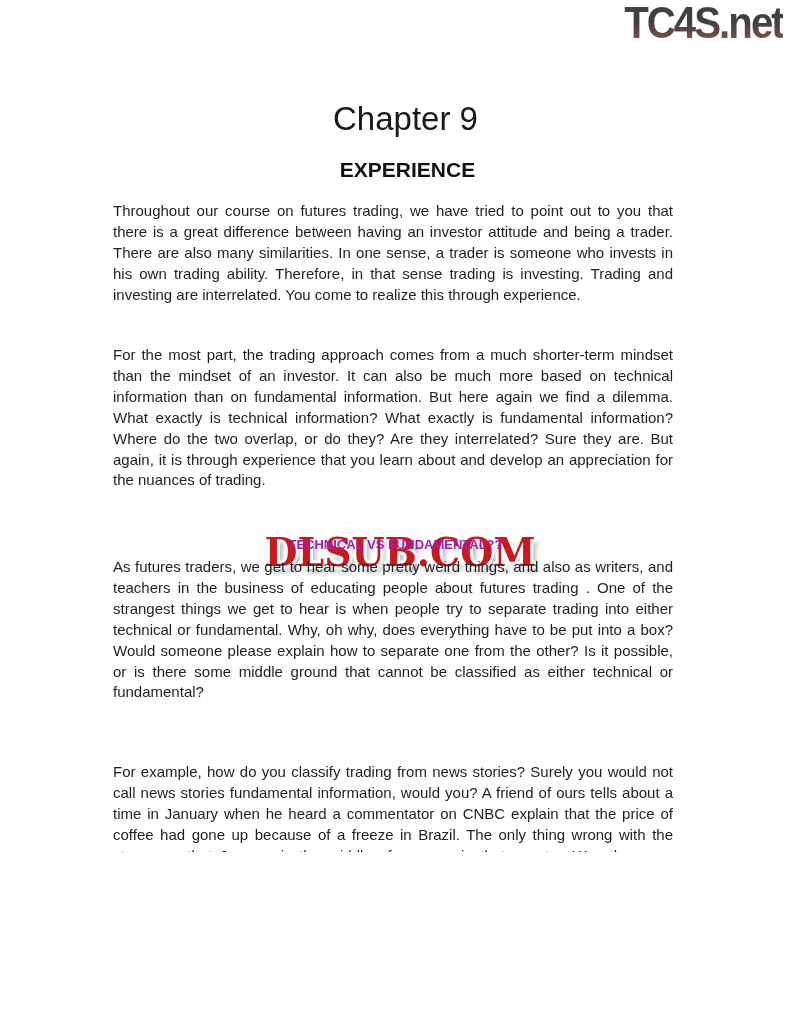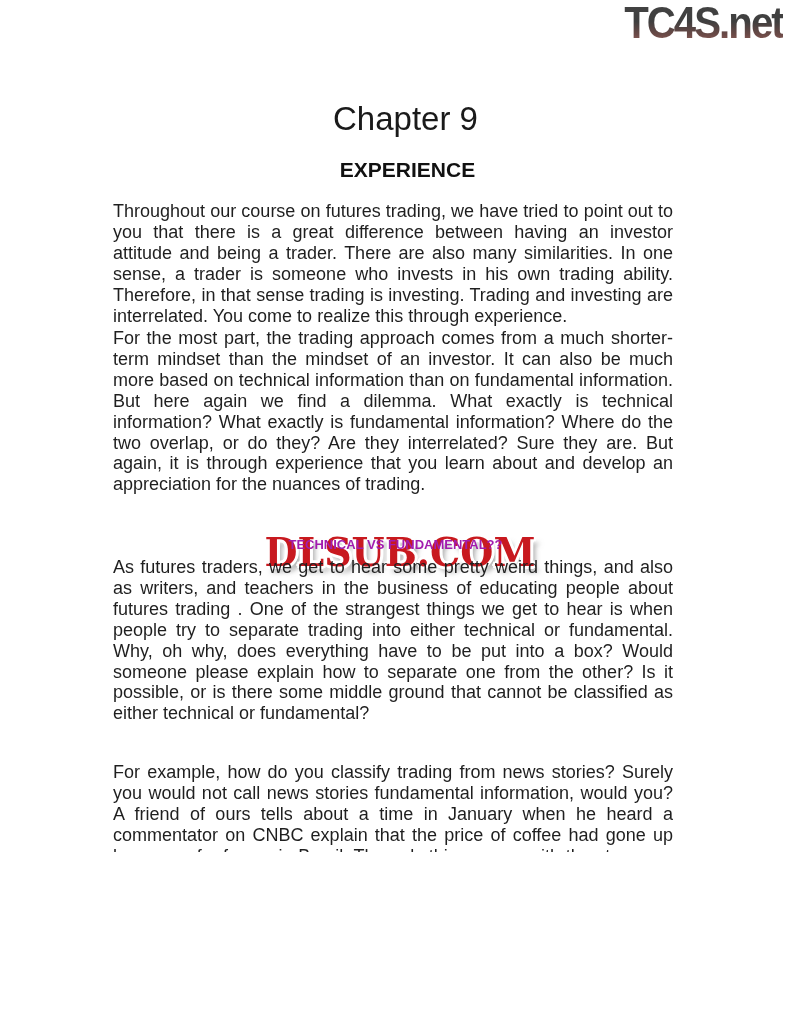--- a/index.html
+++ b/index.html
@@ -19,24 +19,24 @@
   .chapter-title{
     position:absolute;top:90px;left:0;width:100%;margin:10px;
     text-align:center;font-weight:400;font-size:33px;color:#1a1a1a;
   }
   .chapter-subtitle{
     position:absolute;top:146px;left:0;width:100%;margin:12px;
     text-align:center;font-weight:bold;font-size:21px;color:#111;
   }
   .para{
     position:absolute;left:113px;width:560px;margin:0;
-    font-size:18px;line-height:20.9px;text-align:justify;color:#1f1f1f;
+    font-size:15px;line-height:20.9px;text-align:justify;color:#1f1f1f;
   }
   .p1{top:201px;}
-  .p2{top:328px;}
+  .p2{top:345px;}
   .p3{top:557px;}
   .p4{top:762px;}
   .italic{}
   
   .watermark{
     position:absolute;top:490px;left:249px;width:302px;
     text-align:center;line-height:1;white-space:nowrap;
     font-family:"DejaVu Serif",serif;font-weight:bold;
     font-size:38px;letter-spacing:0px;
     color:#c8191f;

